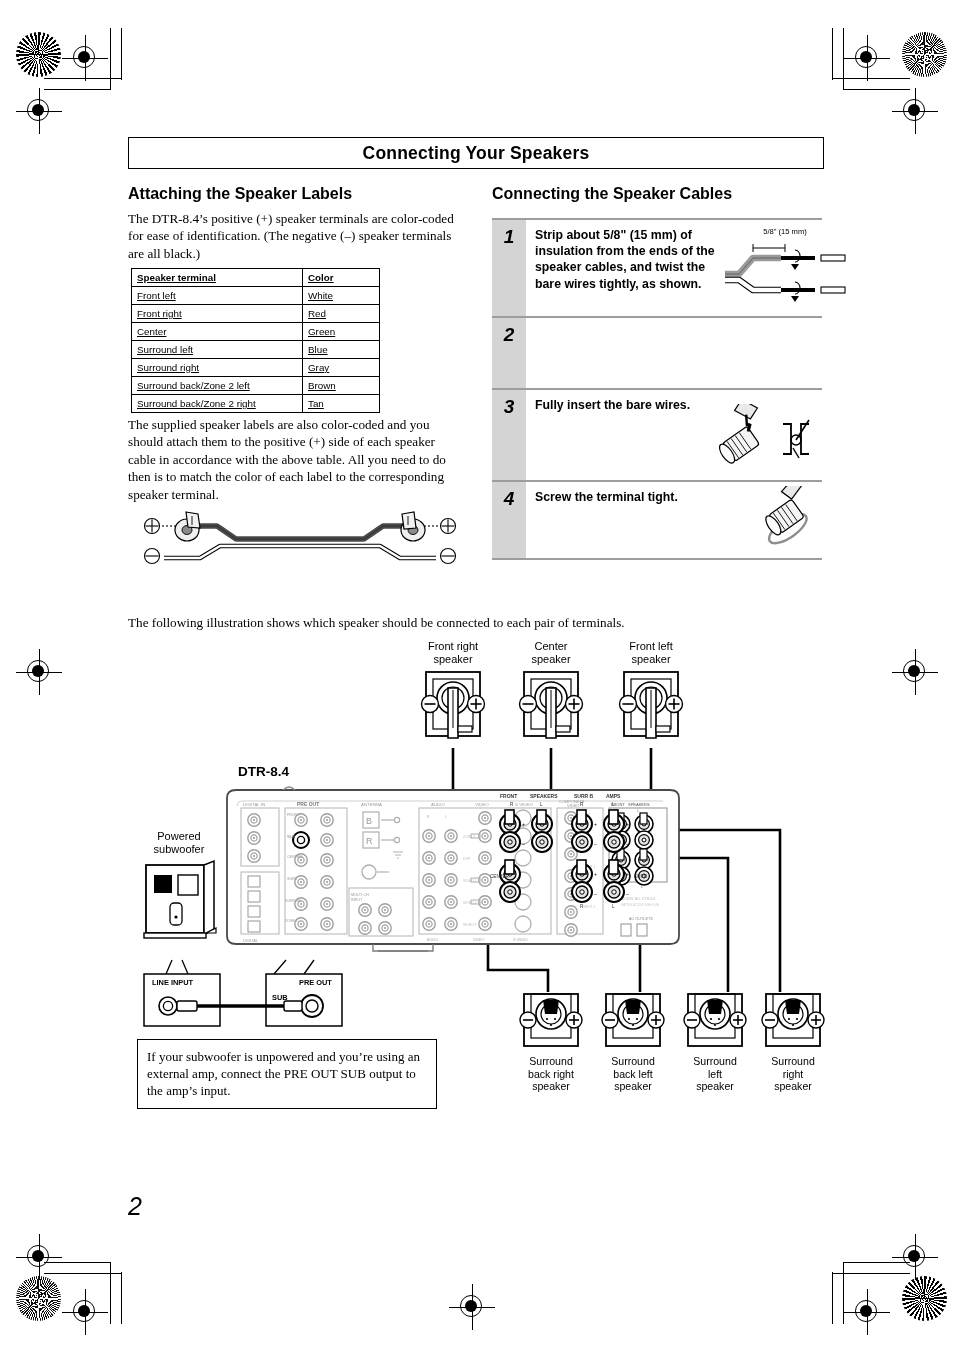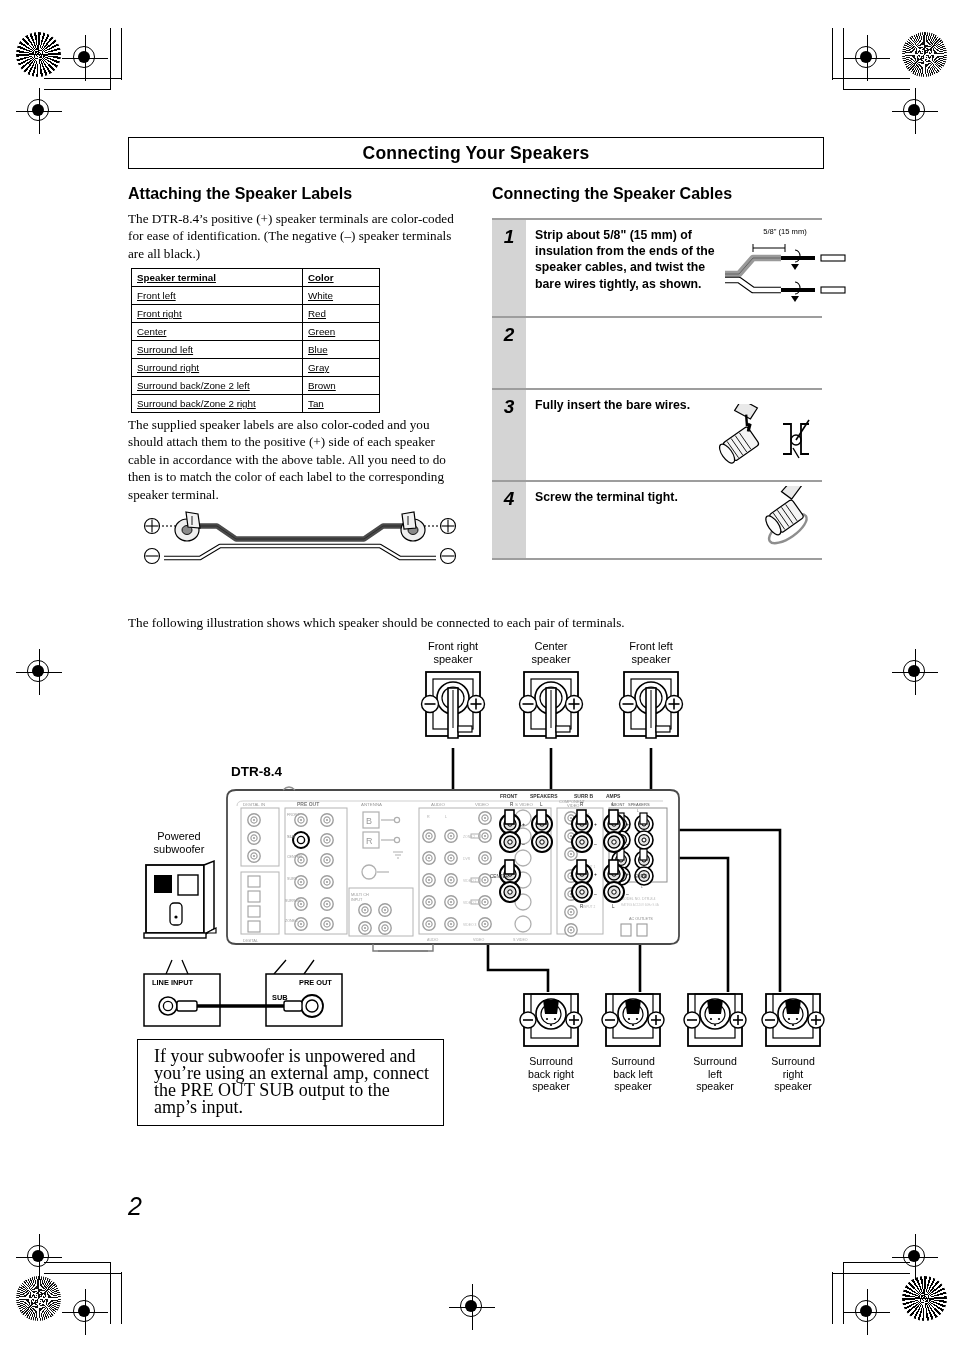--- a/index.html
+++ b/index.html
@@ -41,22 +41,22 @@
   .steps{left:492px;top:218px;width:330px;}
   .steprow{display:flex;border-top:2.2px solid #9d9d9d;position:relative;}
   .steprow:last-child{border-bottom:2.2px solid #9d9d9d;}
   .stepnum{width:34px;background:#d4d4d4;flex:0 0 34px;
      font-family:"Liberation Sans",sans-serif;font-weight:bold;font-style:italic;
      font-size:19px;padding-top:6px;text-align:center;}
   .steptext{flex:1;padding:7px 4px 7px 9px;font-family:"Liberation Sans",sans-serif;
      font-weight:bold;font-size:12.3px;line-height:16.2px;position:relative;}
 
   
-  .notebox{left:137px;top:1039px;width:280px;border:1px solid #000;padding:8px 9px 9px 16px;
-     font-family:"Liberation Serif",serif;font-size:18px;line-height:17px;}
+  .notebox{left:137px;top:1039px;width:280px;border:1px solid #000;padding:8px 9px 9px 9px;
+     font-family:"Liberation Serif",serif;font-size:13px;line-height:17px;}
 
   
   .dlabel{font-family:"Liberation Sans",sans-serif;font-size:11px;line-height:13.2px;text-align:center;}
   .dlabel-sm{font-family:"Liberation Sans",sans-serif;font-size:10.6px;line-height:12.6px;text-align:center;}
   .panel-label{font-family:"Liberation Sans",sans-serif;font-weight:bold;font-size:13.5px;}
   .tiny-bold{font-family:"Liberation Sans",sans-serif;font-weight:bold;font-size:7.4px;}
 
   .pagenum{left:128px;top:1192px;font-family:"Liberation Sans",sans-serif;
      font-size:25px;font-weight:normal;font-style:italic;}
 
@@ -409,21 +409,21 @@
       <circle cx="58" cy="36" r="8.5" fill="#fff" stroke="#000" stroke-width="1.4"></circle>
       <line x1="52.5" y1="36" x2="63.5" y2="36" stroke="#000" stroke-width="1.6"></line>
       <line x1="58" y1="30.5" x2="58" y2="41.5" stroke="#000" stroke-width="1.6"></line>
     </g>
     <path d="M30 20 h10 v50 h-10 z" fill="#fff" stroke="#000" stroke-width="1.6"></path>
     <line x1="35" y1="22" x2="35" y2="60" stroke="#000" stroke-width="1"></line>
     <rect x="40" y="58" width="14" height="6" fill="#fff" stroke="#000" stroke-width="1.2"></rect>
   </svg>
 </div>
 
-<div class="panel-label abs" style="left:103px;top:124px;">DTR-8.4</div>
+<div class="panel-label abs" style="left:110px;top:124px;">DTR-8.4</div>
 
 <div class="abs" style="left:95px;top:146px;">
 <svg width="460" height="168" viewBox="0 0 460 168">
   <defs>
     <g id="rca">
       <circle r="6.2" fill="#fff" stroke="#9f9f9f" stroke-width="1.4"></circle>
       <circle r="3.1" fill="#fff" stroke="#9f9f9f" stroke-width="1.2"></circle>
       <circle r="1.1" fill="#9f9f9f"></circle>
     </g>
     <g id="bind">

